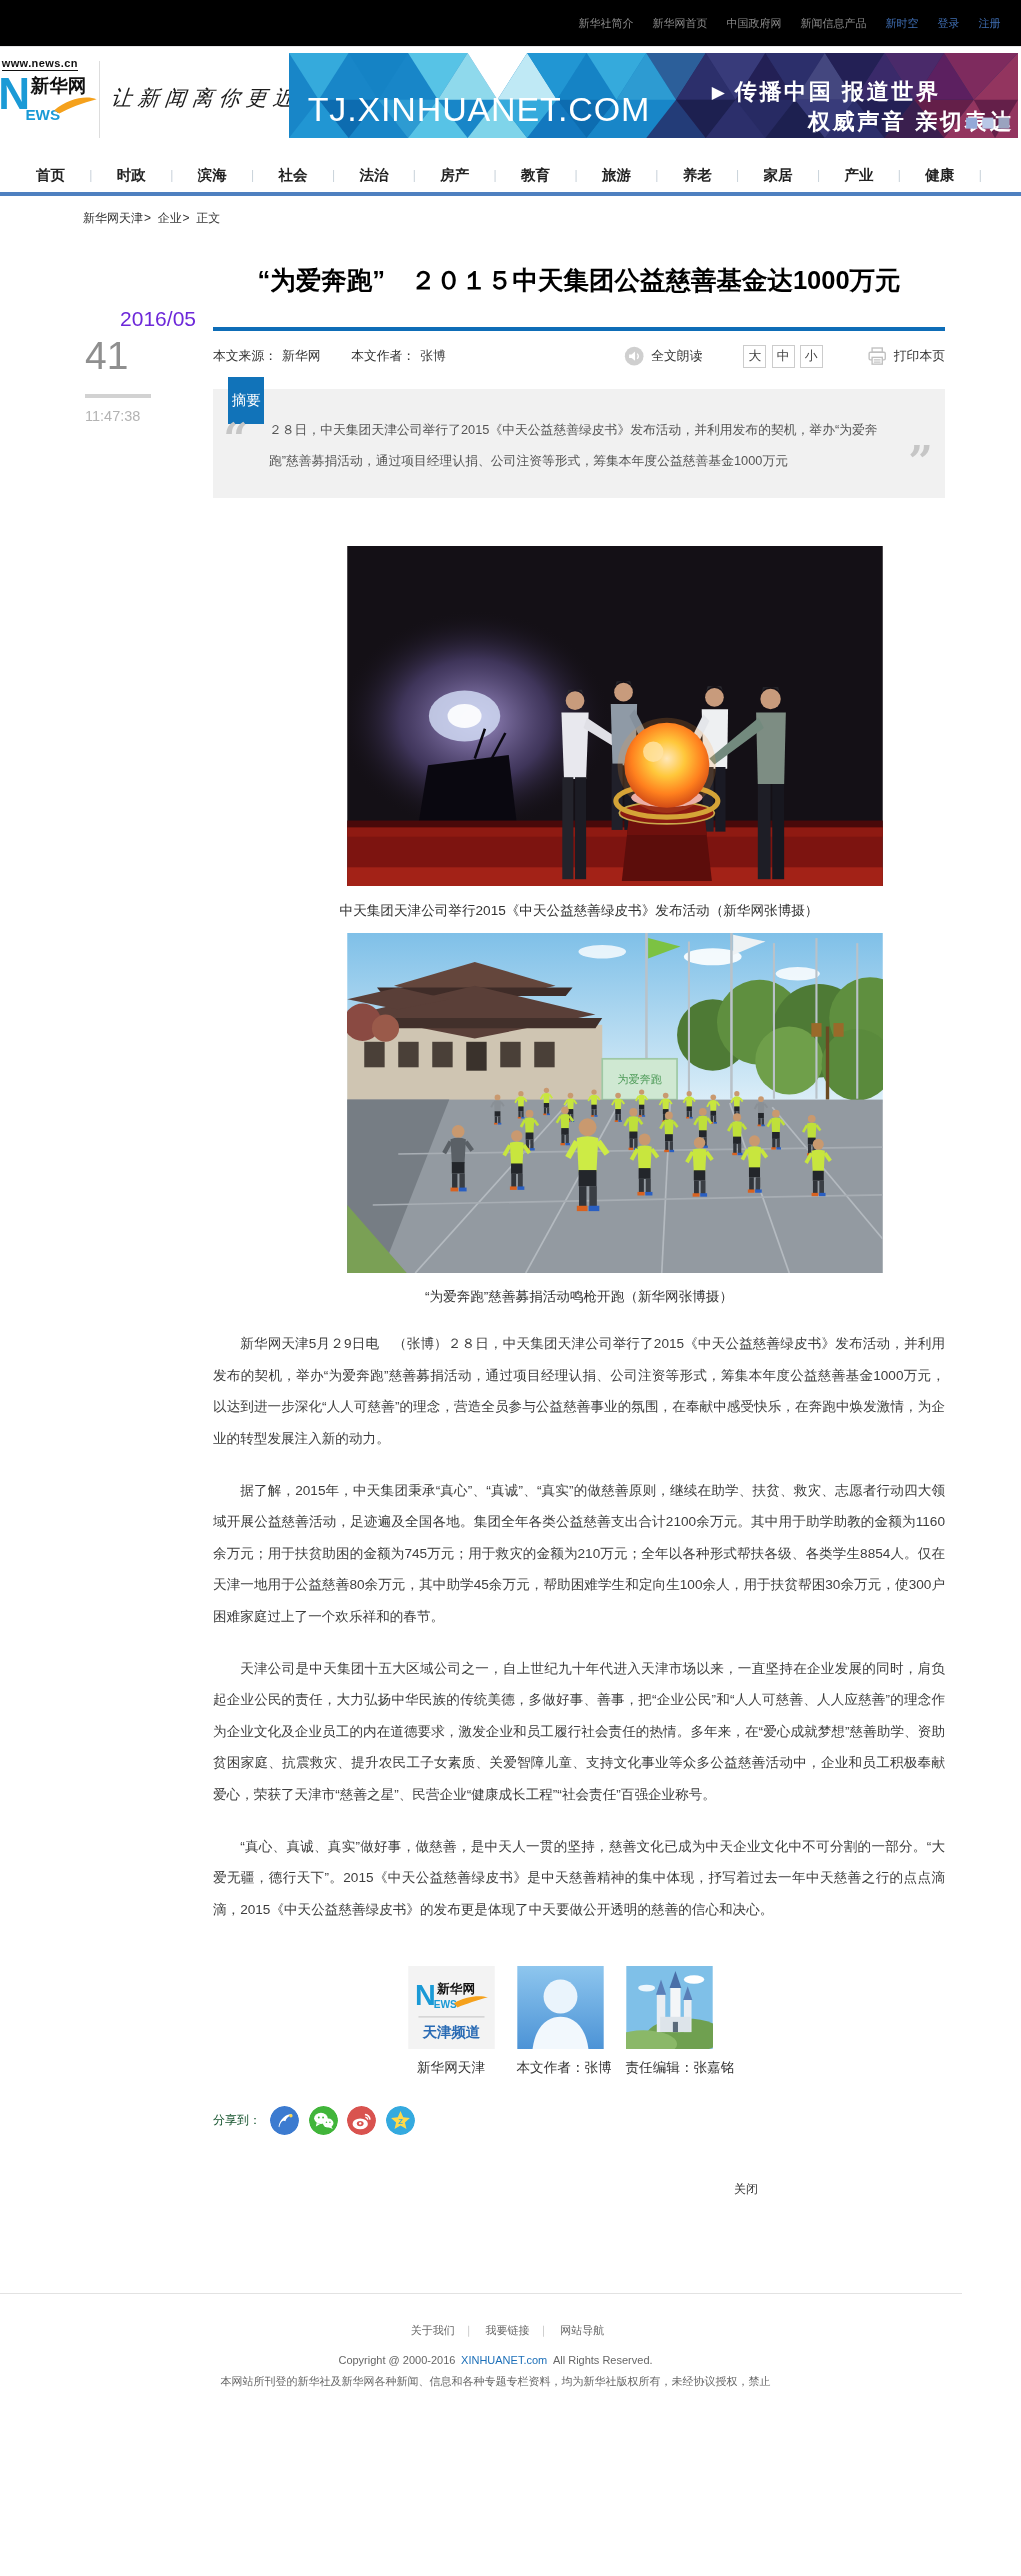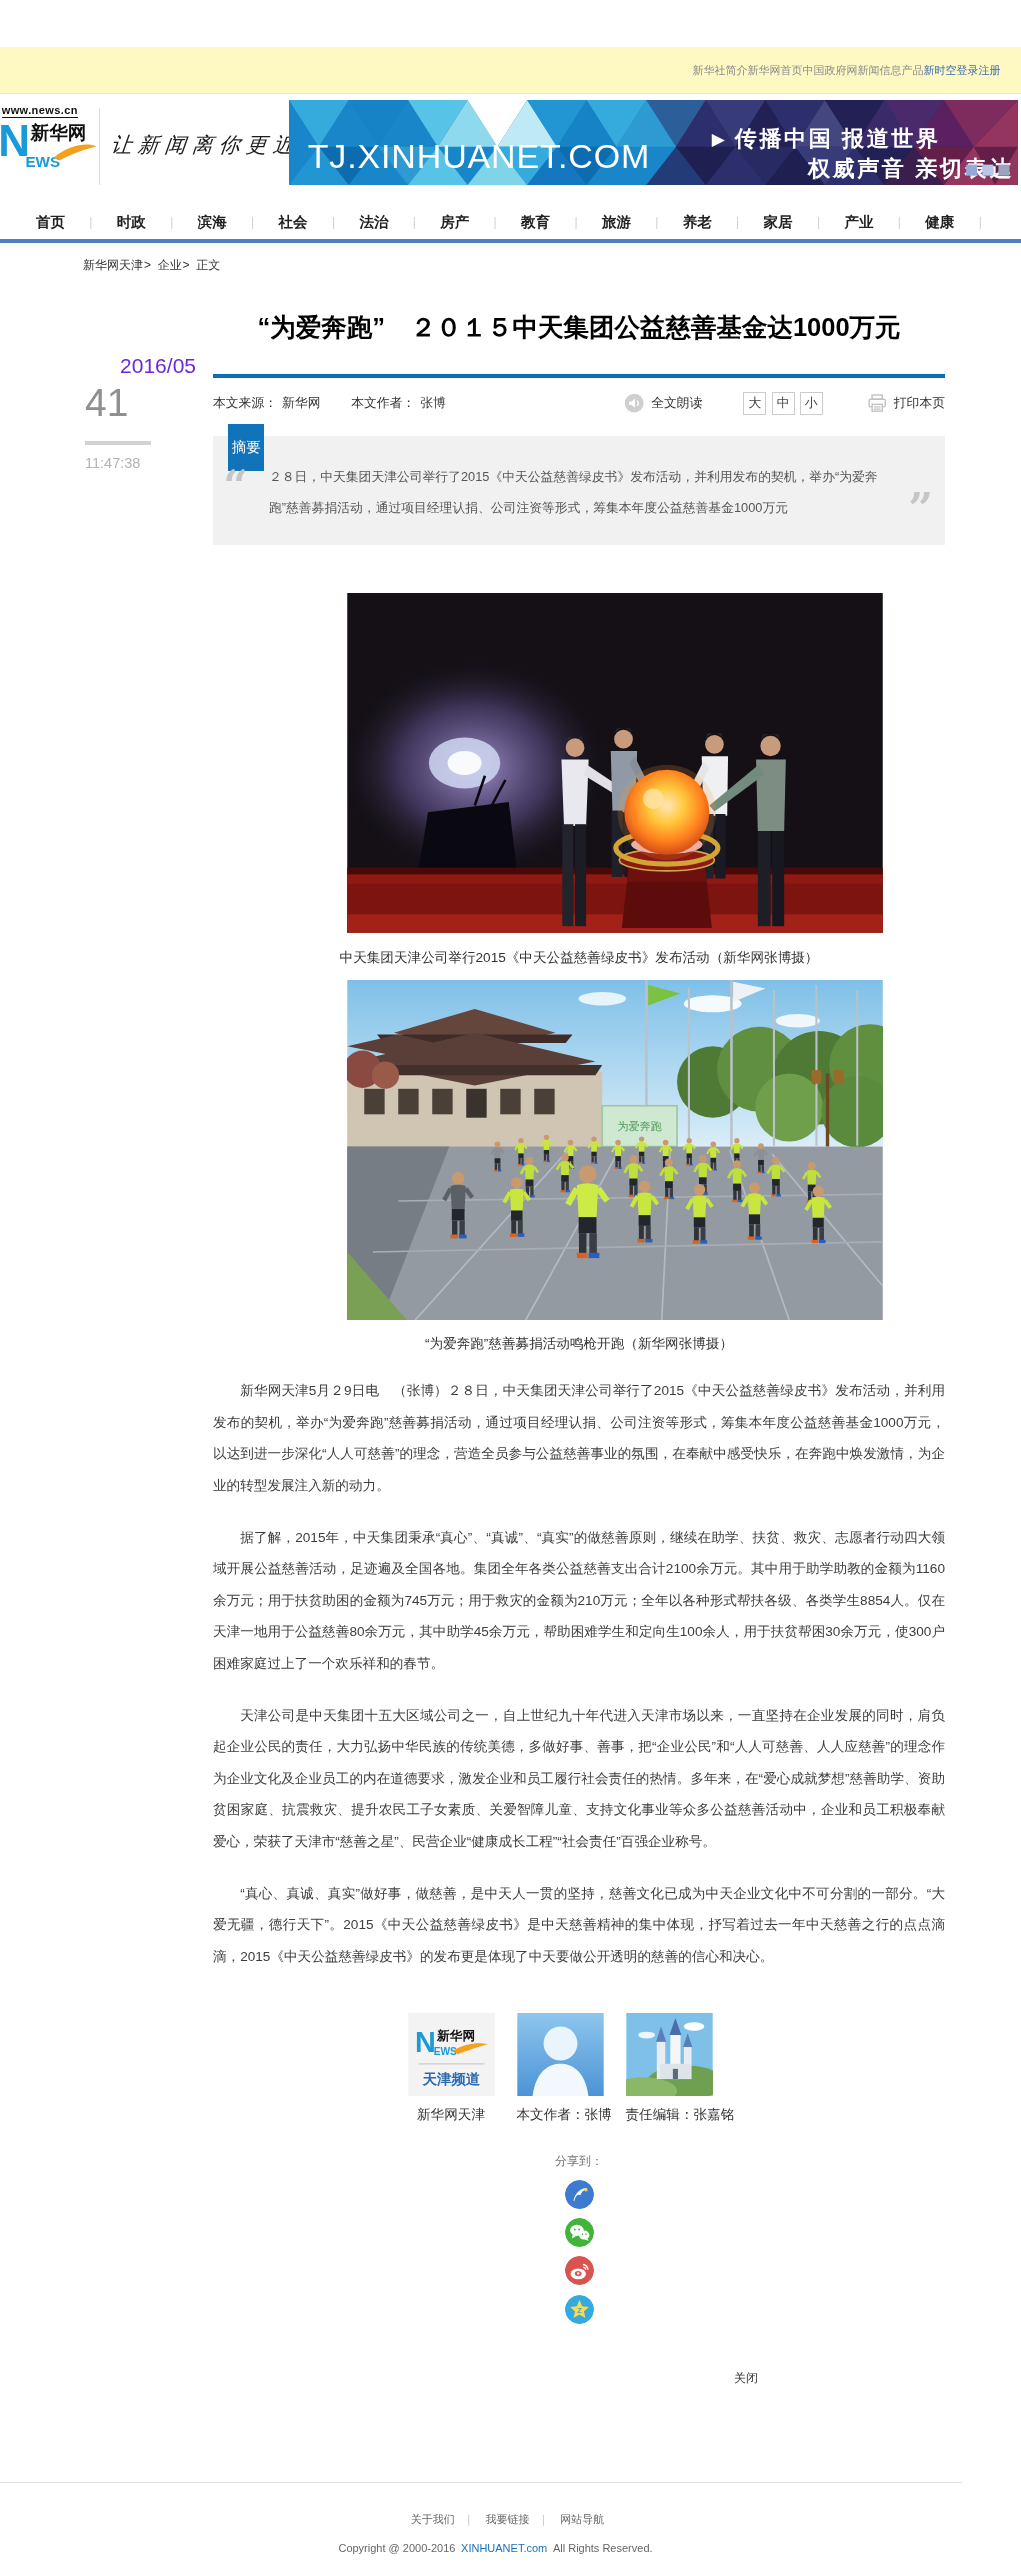--- a/index.html
+++ b/index.html
@@ -1,22 +1,22 @@
 <!DOCTYPE html>
 <html style="font-size:13.6px"><head>
 <meta charset="utf-8">
 <style>
   * { margin:0; padding:0; box-sizing:border-box; }
   body { background:#fff; font-family:"Liberation Sans","DejaVu Sans",sans-serif; width:1021px; }
   a { text-decoration:none; cursor:pointer; }
 
   
-  .topbar { height:47px; background:#fef9c3; border-bottom:0.9px solid #e7e7e9;
-    display:flex; justify-content:flex-end; align-items:center; padding-right:20.4px; 
-    font-size:11px;margin-top:47px; }
+  .topbar { height:47px; background:#000000; border-bottom:0.9px solid #e7e7e9;
+    display:flex; justify-content:flex-end; align-items:center; padding-right:20.4px; gap:19px;
+    font-size:11px; }
   .topbar .tlink { color:#8a8a8a; }
   .topbar .tlink.blue { color:#3e6cb0; }
 
   
   .header { position:relative; height:111px; background:#fff; }
   .logo-url { position:absolute; left:1.7px; top:10.2px; font-size:11px; font-weight:bold; color:#111;
     border-bottom:1.7px solid #111; padding-bottom:0.9px; letter-spacing:0.4px; }
   .logo-svg { position:absolute; left:0; top:24px; }
   .header-divider { position:absolute; left:99px; top:13.6px; width:0.9px; height:77px; background:#ddd; }
   .tagline { position:absolute; left:111px; top:37px; font-family:"DejaVu Serif",serif; font-style:italic;
@@ -74,34 +74,34 @@
   .para { font-size:13.6px; color:#3d3d3d; line-height:31.5px; text-indent:2em; text-align:justify;
     margin-top:20.4px; }
   .para:first-of-type { margin-top:22px; }
 
   
   .cards { display:flex; justify-content:center; gap:22px; margin-top:41px; transform:translateX(-19px); }
   .card { width:87px; }
   .card-img { width:87px; height:83px; display:block; }
   .card-cap { font-size:13.6px; color:#333; text-align:center; margin-top:10.2px; white-space:nowrap; }
 
-  .share { display:flex; align-items:center; gap:9.4px; margin-top:29px; font-size:12px; color:#737373;flex-direction:column; }
+  .share { display:flex; align-items:center; gap:9.4px; margin-top:29px; font-size:12px; color:#14532d; }
   .share-icon { width:29px; height:29px; border-radius:50%; display:block; cursor:pointer; }
 
   .close-row { margin-top:46px; margin-left:521px; font-size:12px; }
   .close-row a { color:#333; }
 
   
   .footer { margin-top:95px; }
   .footer-rule { width:962px; border-top:0.9px solid #e2e2e2; }
   .footer-inner { width:991px; text-align:center; font-size:11px; color:#666; padding:29px 0 22px; }
   .f-links { margin-bottom:15.3px;padding-left:24px; }
   .f-links a { color:#666; }
   .f-links .fsep { color:#bbb; margin:0 8.5px; }
-  .f-copy { margin-bottom:24px; }
+  .f-copy { margin-bottom:8px; }
   .f-copy a { color:#1c6fb8; }
   .f-copy span { margin:0 2.6px; }
 </style>
 </head>
 <body>
 
 <div class="topbar">
   <a class="tlink">新华社简介</a>
   <a class="tlink">新华网首页</a>
   <a class="tlink">中国政府网</a>

